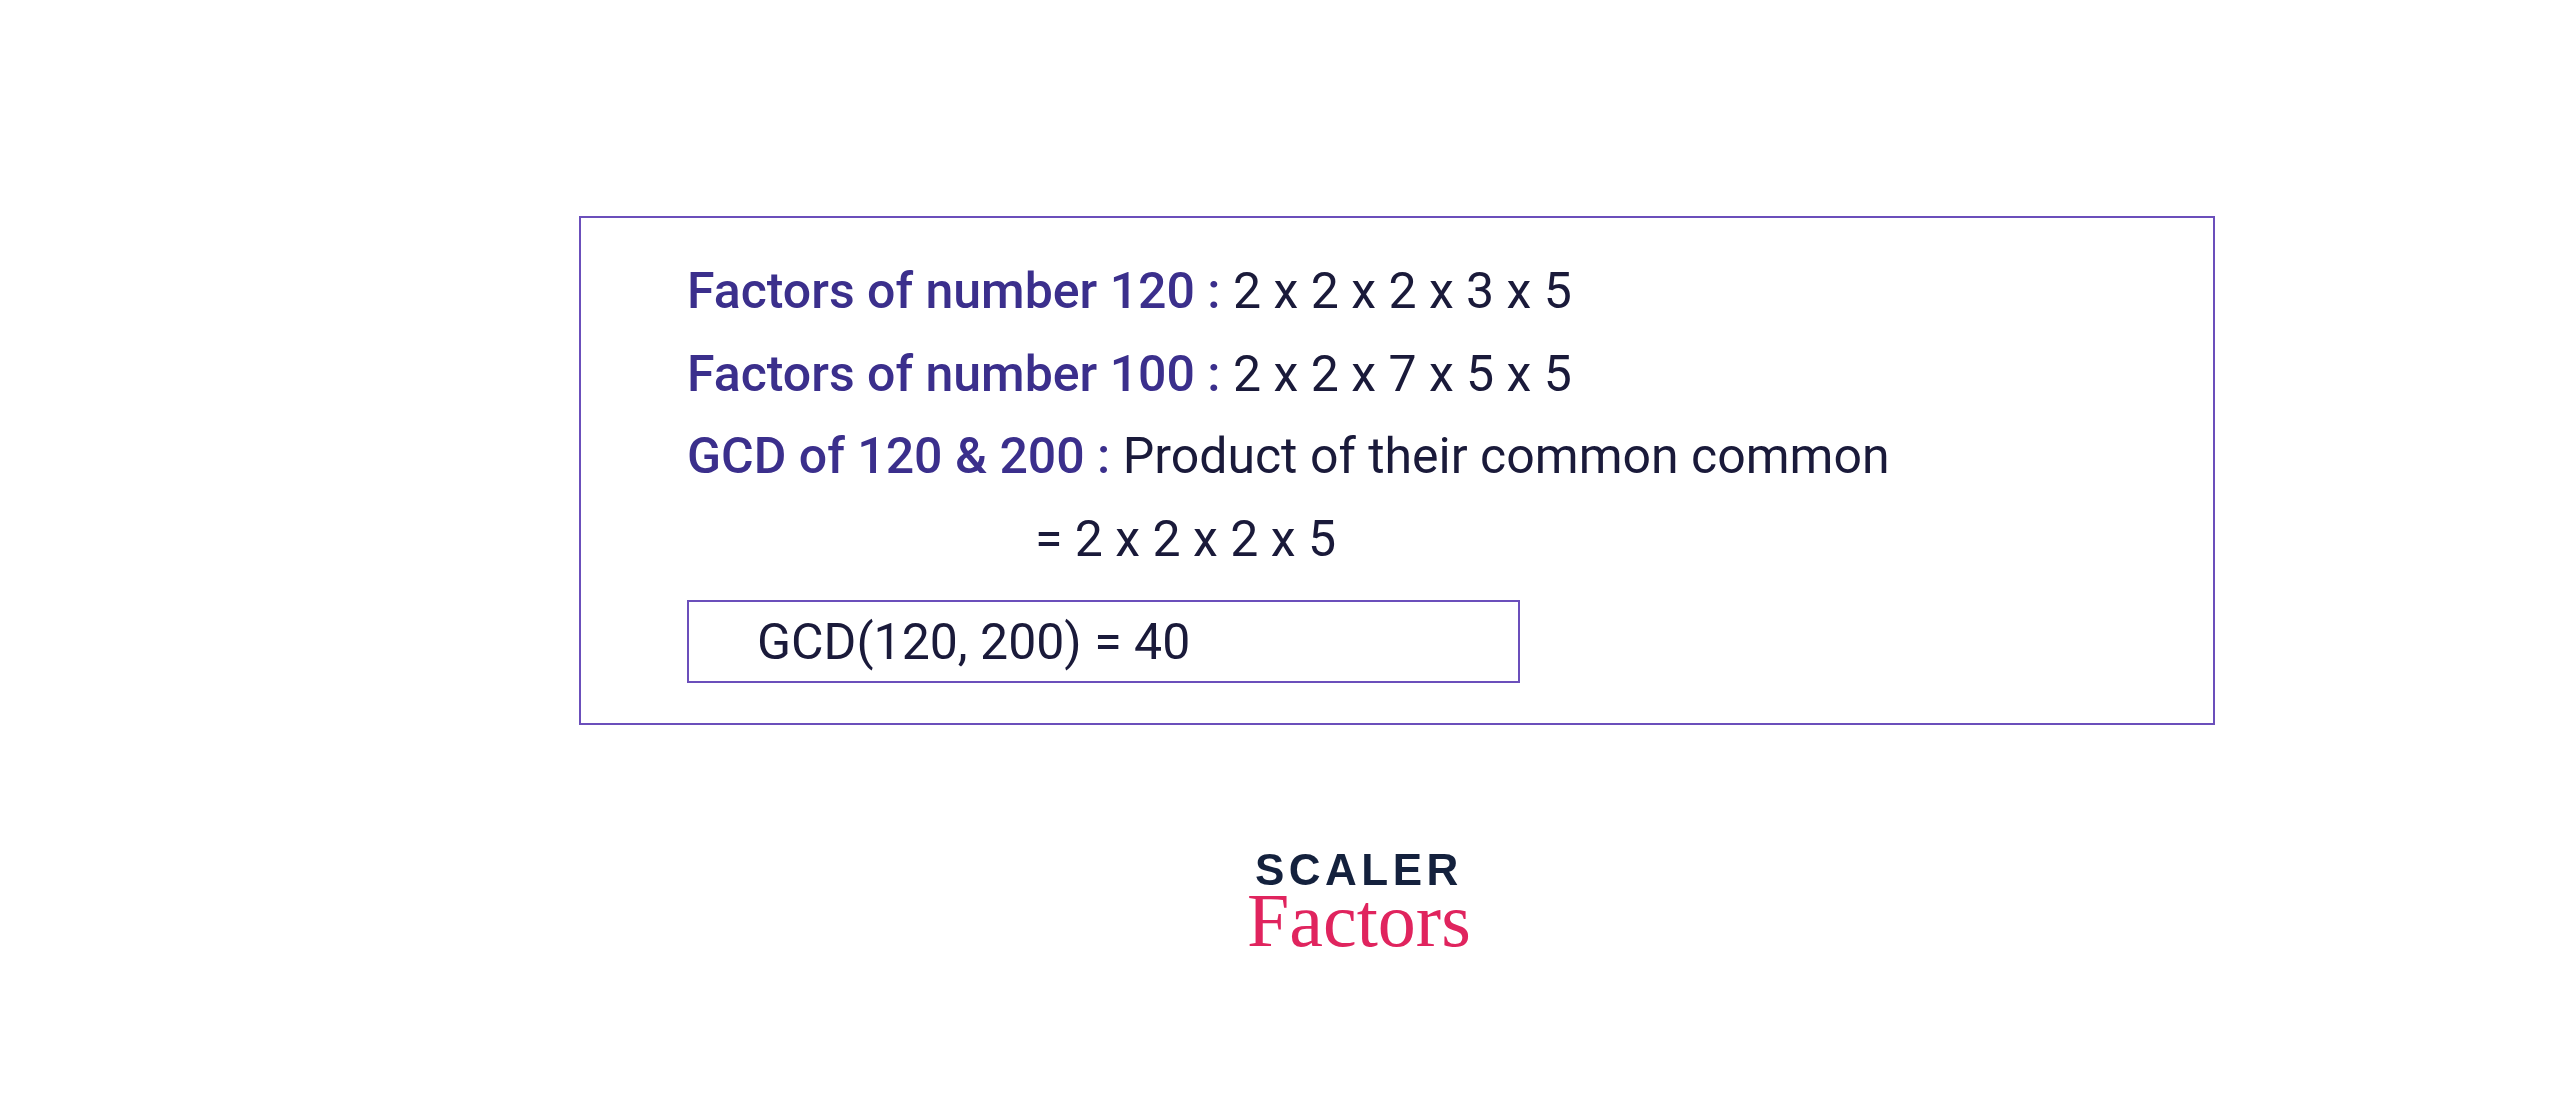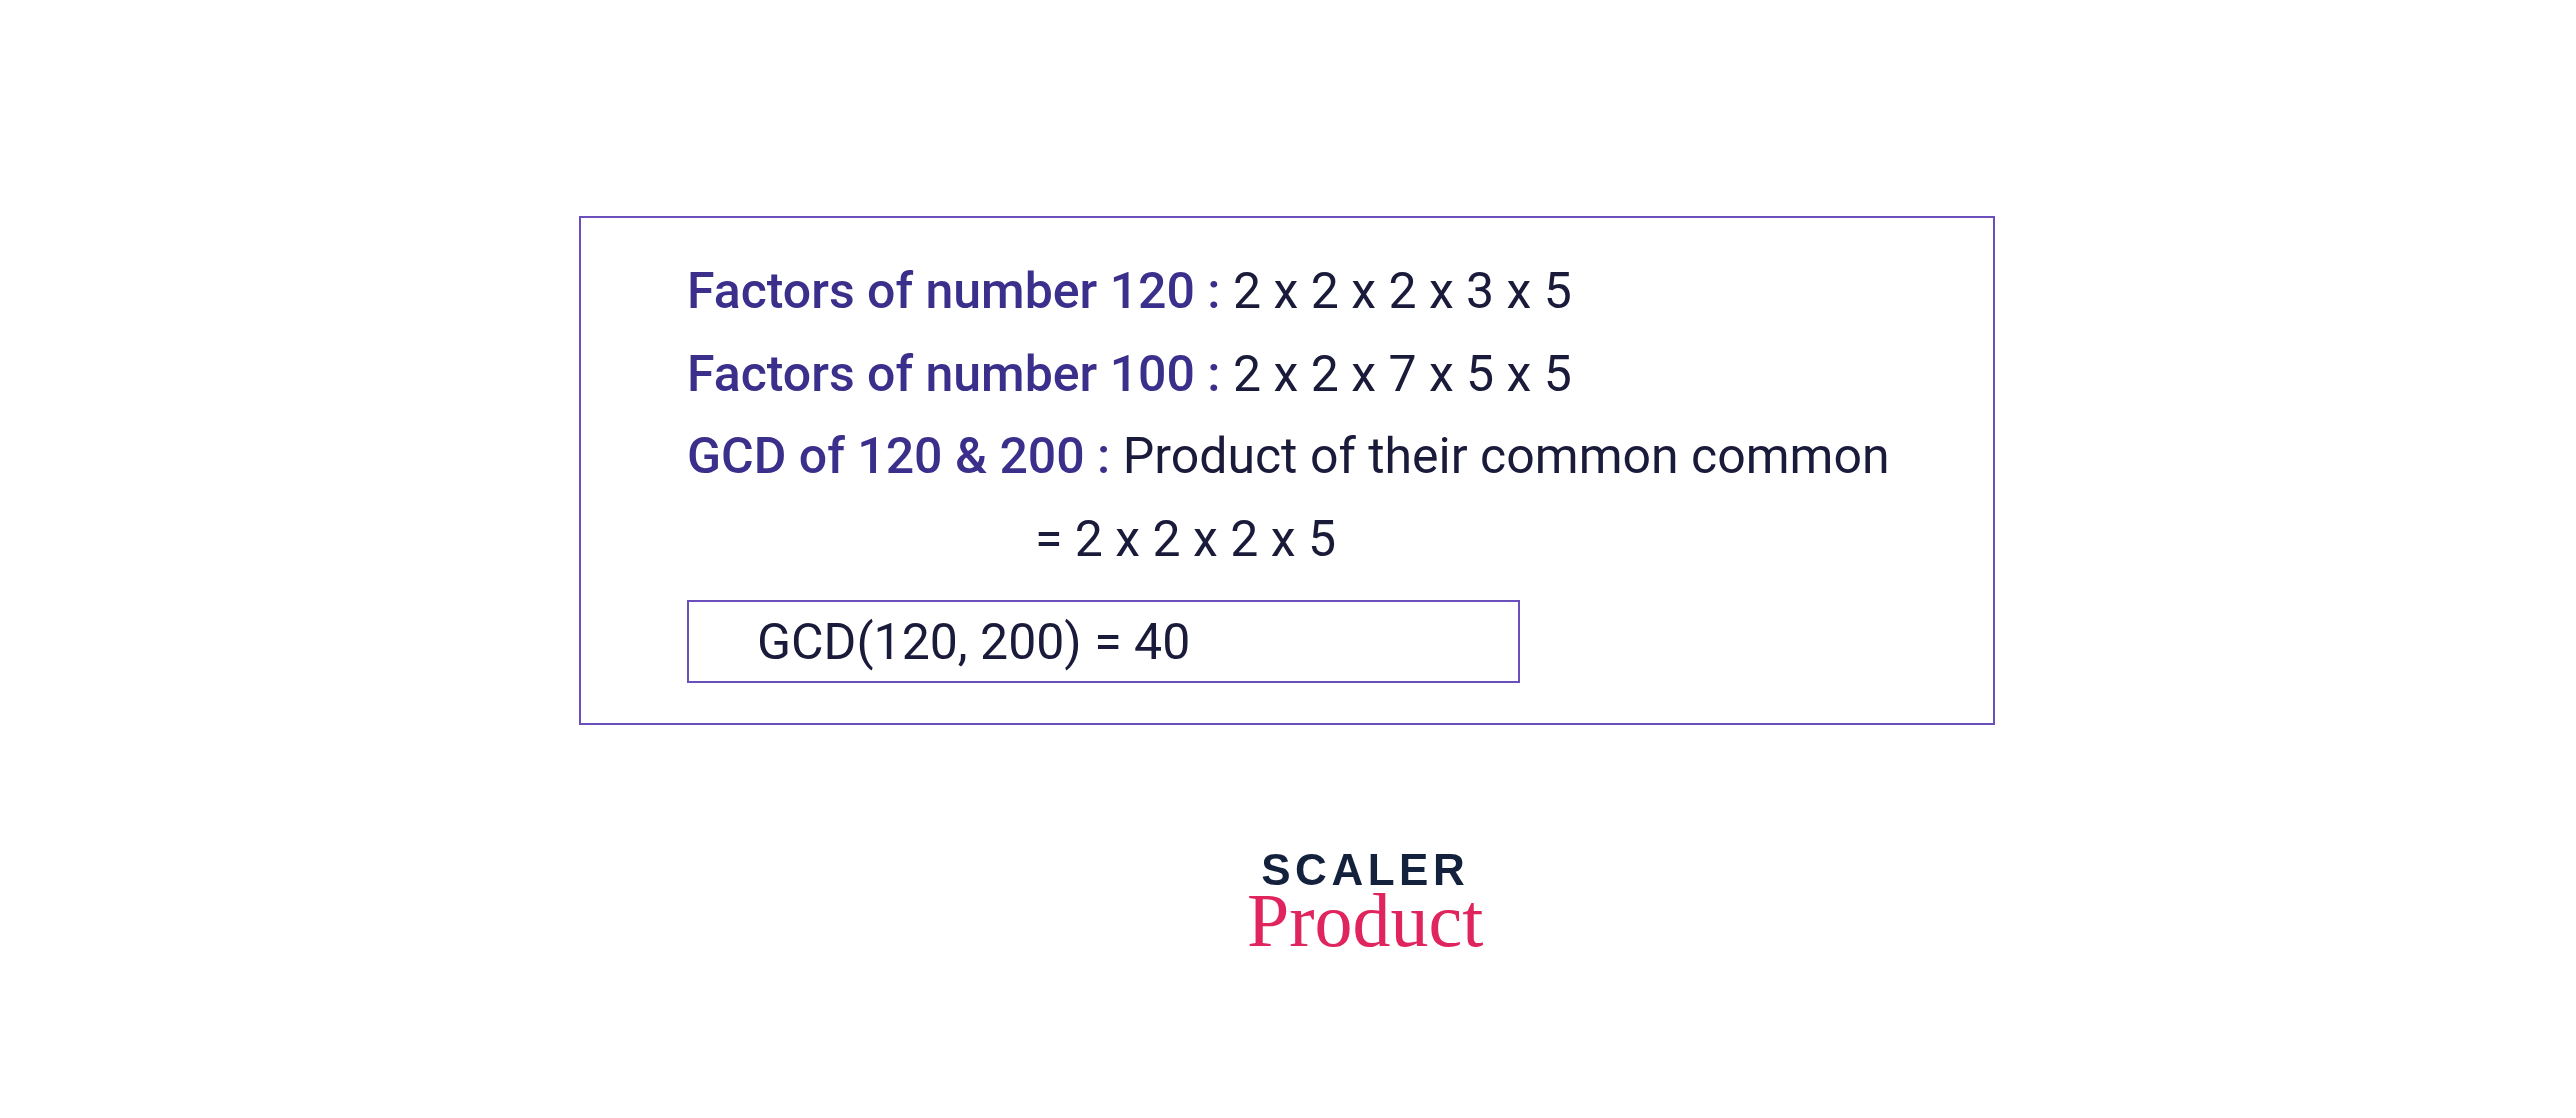--- a/index.html
+++ b/index.html
@@ -7,21 +7,21 @@
       background: #ffffff;
       font-family: -apple-system, BlinkMacSystemFont, "Segoe UI", Roboto, "Helvetica Neue", sans-serif;
       width: 2576px;
       height: 1119px;
       position: relative;
     }
     .main-box {
       position: absolute;
       left: 579px;
       top: 216px;
-      width: 1416px;
+      width: 1636px;
       height: 509px;
       border: 2.3px solid #6b4fbb;
       padding: 32px 45px 36px 106px;
     }
     .line {
       font-size: 50px;
       line-height: 1.65;
       color: #1a1a3a;
       white-space: nowrap;
     }
@@ -82,15 +82,15 @@
   <div class="line indented">
     <span class="value">= 2 x 2 x 2 x 5</span>
   </div>
   <div class="result-box">
     <span>GCD(120, 200) = 40</span>
   </div>
 </div>
 
 <div class="logo">
   <div class="logo-scaler">SCALER</div>
-  <div class="logo-topics">Product</div>
+  <div class="logo-topics">Factors</div>
 </div>
 
 
 </body></html>

